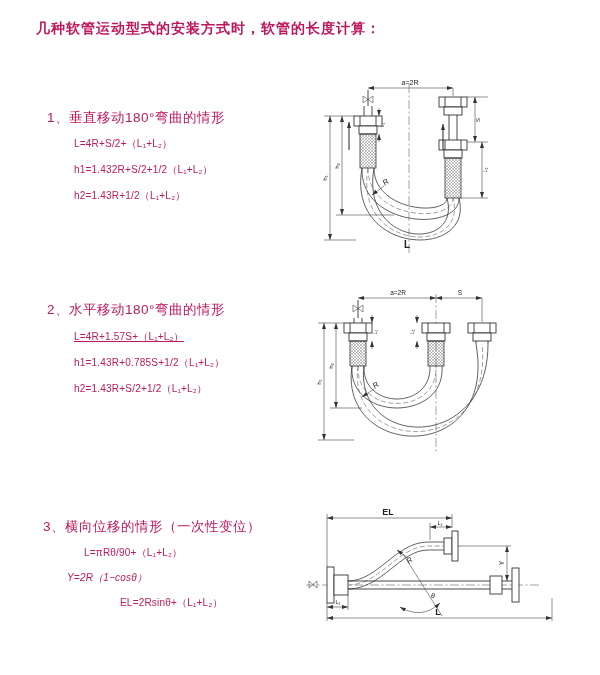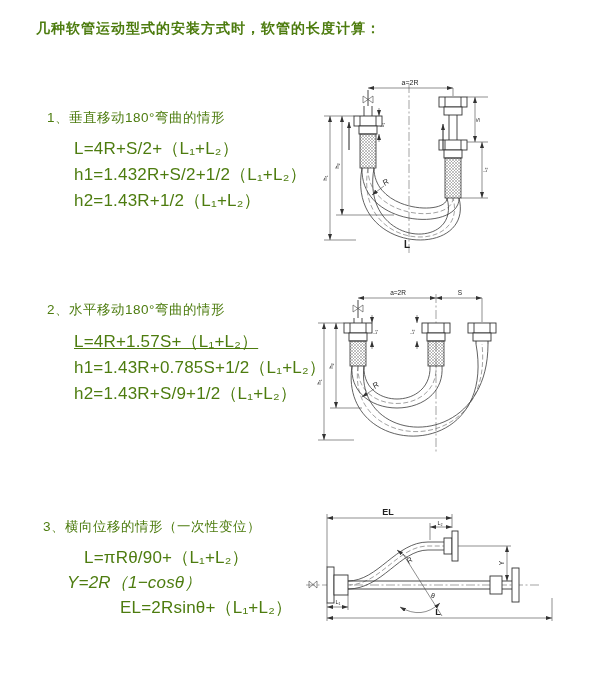--- a/index.html
+++ b/index.html
@@ -1,21 +1,21 @@
 <!DOCTYPE html>
 <html><head>
 <meta charset="utf-8">
 <style>
   html,body{margin:0;padding:0;background:#e8e8e8;}
   #page{position:relative;width:600px;height:675px;background:#ffffff;overflow:hidden;
-        font-family:"Liberation Sans",sans-serif;color:#4d7c0f;}
+        font-family:"Liberation Sans",sans-serif;color:#be185d;}
   .abs{position:absolute;white-space:nowrap;}
   .title{font-size:14px;font-weight:bold;letter-spacing:1px;}
   .heading{font-size:13.5px;font-weight:normal;letter-spacing:0.5px;}
-  .formula{font-size:17px;font-weight:500;letter-spacing:0.2px;text-align:center;}
+  .formula{font-size:10px;font-weight:500;letter-spacing:0.2px;text-align:center;}
   svg{position:absolute;overflow:visible;}
   .ln{stroke:#333;stroke-width:0.9;fill:none;}
   .thin{stroke:#444;stroke-width:0.6;fill:none;}
   .dim{stroke:#444;stroke-width:0.6;fill:none;}
   .cl{stroke:#666;stroke-width:0.6;fill:none;stroke-dasharray:9 2.5 2 2.5;}
   .hose{stroke:#3a3a3a;stroke-width:0.8;fill:none;}
   .hosed{stroke:#555;stroke-width:0.55;fill:none;stroke-dasharray:5 2.5;}
   .part{fill:#ffffff;stroke:#333;stroke-width:0.9;}
   .braid{fill:url(#braidpat);stroke:#333;stroke-width:0.8;}
   .mv{stroke:#222;stroke-width:1;fill:none;}
@@ -43,21 +43,21 @@
     <div class="abs heading" style="left:47px;top:109px;">1、垂直移动180°弯曲的情形</div>
     <div class="abs formula" style="left:74px;top:137px;">L=4R+S/2+（L₁+L₂）</div>
     <div class="abs formula" style="left:74px;top:163px;">h1=1.432R+S/2+1/2（L₁+L₂）</div>
     <div class="abs formula" style="left:74px;top:189px;">h2=1.43R+1/2（L₁+L₂）</div>
   </div>
 
   <div>
     <div class="abs heading" style="left:47px;top:301px;">2、水平移动180°弯曲的情形</div>
     <div class="abs formula" style="left:74px;top:330px;text-decoration:underline;">L=4R+1.57S+（L₁+L₂）</div>
     <div class="abs formula" style="left:74px;top:356px;">h1=1.43R+0.785S+1/2（L₁+L₂）</div>
-    <div class="abs formula" style="left:74px;top:382px;">h2=1.43R+S/9+1/2（L₁+L₂）</div>
+    <div class="abs formula" style="left:74px;top:382px;">h2=1.43R+S/2+1/2（L₁+L₂）</div>
   </div>
 
   <div>
     <div class="abs heading" style="left:43px;top:518px;text-align:right;">3、横向位移的情形（一次性变位）</div>
     <div class="abs formula" style="left:74px;top:546px;margin-left:10px;">L=πRθ/90+（L₁+L₂）</div>
     <div class="abs formula" style="left:67px;top:571px;font-style:italic;">Y=2R（1−cosθ）</div>
     <div class="abs formula" style="left:74px;top:596px;margin-left:46px;">EL=2Rsinθ+（L₁+L₂）</div>
   </div>
 
   <svg style="left:312px;top:70px;" width="280" height="200" viewBox="0 0 280 200">

